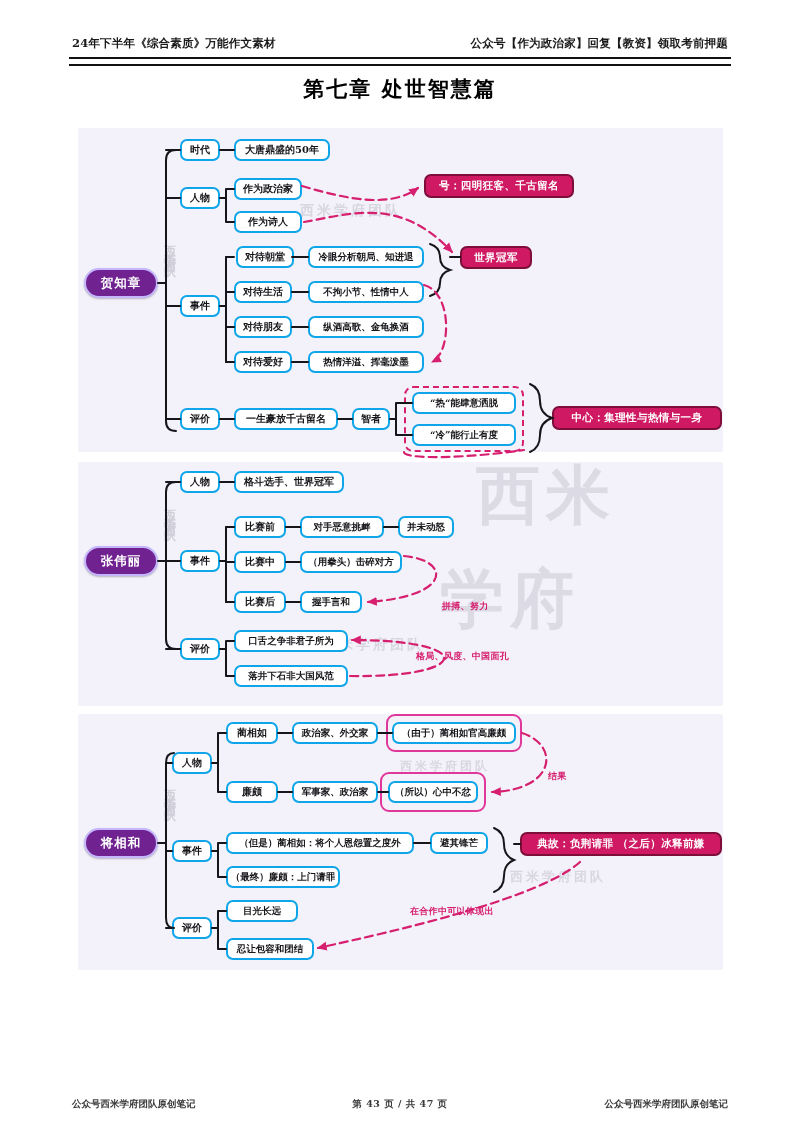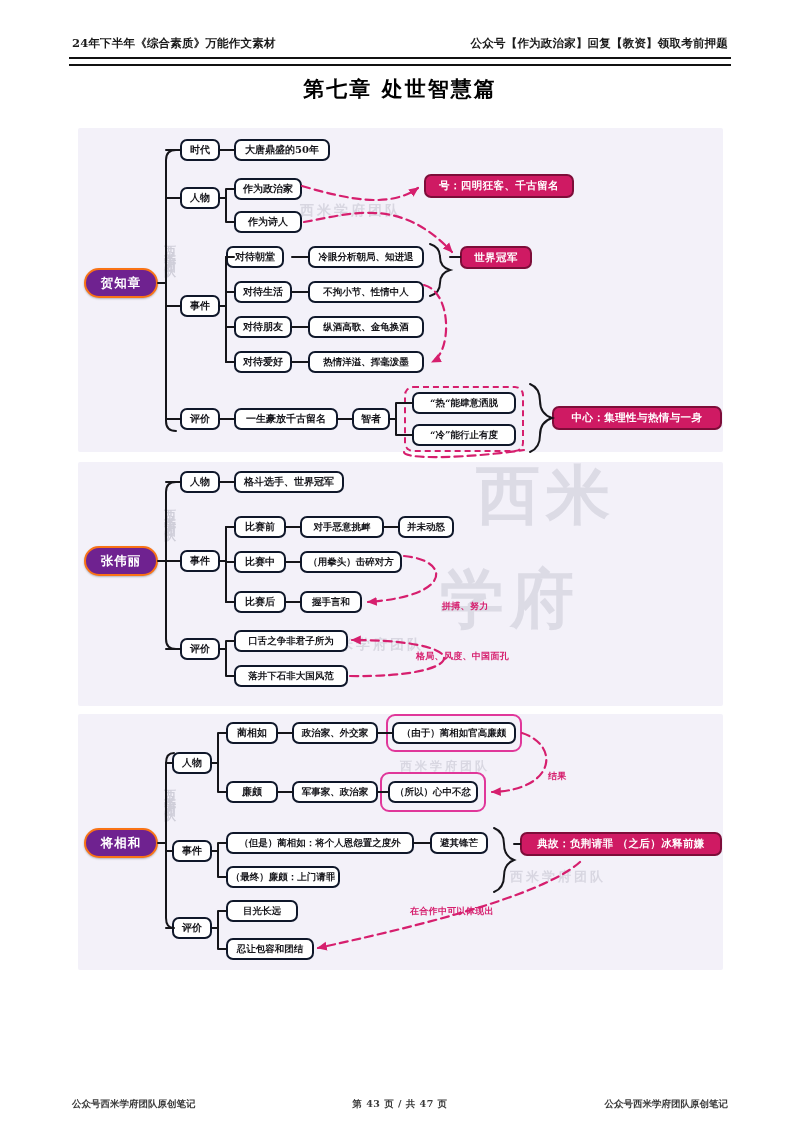--- a/index.html
+++ b/index.html
@@ -24,29 +24,29 @@
 
   
   .panel{position:absolute;background:#f3f1f9;border-radius:2px;}
   #panel-1{left:78px;top:128px;width:645px;height:324px;}
   #panel-2{left:78px;top:462px;width:645px;height:244px;}
   #panel-3{left:78px;top:714px;width:645px;height:256px;}
 
   
   .node{position:absolute;box-sizing:border-box;
         display:flex;align-items:center;justify-content:center;
-        background:#fff;border:2px solid #0f172a;border-radius:7px;
+        background:#fff;border:2px solid #0ea5e9;border-radius:7px;
         font-family:"DejaVu Serif","Liberation Serif",serif;
         font-size:10px;font-weight:700;color:#15151a;
         white-space:nowrap;line-height:1;padding:0 4px;}
   .node.sm{font-size:9.5px;}
 
   .root{position:absolute;box-sizing:border-box;
         display:flex;align-items:center;justify-content:center;
-        background:#6f2290;border:2px solid #f97316;border-radius:17px;
+        background:#6f2290;border:2px solid #c4b5fd;border-radius:17px;
         color:#fff;font-family:"DejaVu Serif","Liberation Serif",serif;
         font-size:12.5px;font-weight:700;letter-spacing:1px;
         box-shadow:0 1px 2px rgba(0,0,0,.25);}
 
   .pill{position:absolute;box-sizing:border-box;
         display:flex;align-items:center;justify-content:center;
         background:#cf1a63;border:2px solid #7d0d39;border-radius:7px;
         color:#fff;font-family:"DejaVu Serif","Liberation Serif",serif;
         font-size:10.5px;font-weight:700;letter-spacing:.4px;white-space:nowrap;
         padding:0 8px;}
@@ -100,21 +100,21 @@
   <div class="node" style="left:180px;top:139px;width:40px;height:22px;">时代</div>
   <div class="node" style="left:180px;top:187px;width:40px;height:22px;">人物</div>
   <div class="node" style="left:180px;top:295px;width:40px;height:22px;">事件</div>
   <div class="node" style="left:180px;top:408px;width:40px;height:22px;">评价</div>
 
   <div class="node" style="left:234px;top:139px;width:96px;height:22px;">大唐鼎盛的50年</div>
 
   <div class="node" style="left:234px;top:178px;width:68px;height:22px;">作为政治家</div>
   <div class="node" style="left:234px;top:211px;width:68px;height:22px;">作为诗人</div>
 
-  <div class="node" style="left:226px;top:246px;width:58px;height:22px;">对待朝堂</div>
+  <div class="node" style="left:236px;top:246px;width:58px;height:22px;">对待朝堂</div>
   <div class="node" style="left:234px;top:281px;width:58px;height:22px;">对待生活</div>
   <div class="node" style="left:234px;top:316px;width:58px;height:22px;">对待朋友</div>
   <div class="node" style="left:234px;top:351px;width:58px;height:22px;">对待爱好</div>
 
   <div class="node sm" style="left:308px;top:246px;width:116px;height:22px;">冷眼分析朝局、知进退</div>
   <div class="node sm" style="left:308px;top:281px;width:116px;height:22px;">不拘小节、性情中人</div>
   <div class="node sm" style="left:308px;top:316px;width:116px;height:22px;">纵酒高歌、金龟换酒</div>
   <div class="node sm" style="left:308px;top:351px;width:116px;height:22px;">热情洋溢、挥毫泼墨</div>
 
   <div class="node" style="left:234px;top:408px;width:104px;height:22px;">一生豪放千古留名</div>

